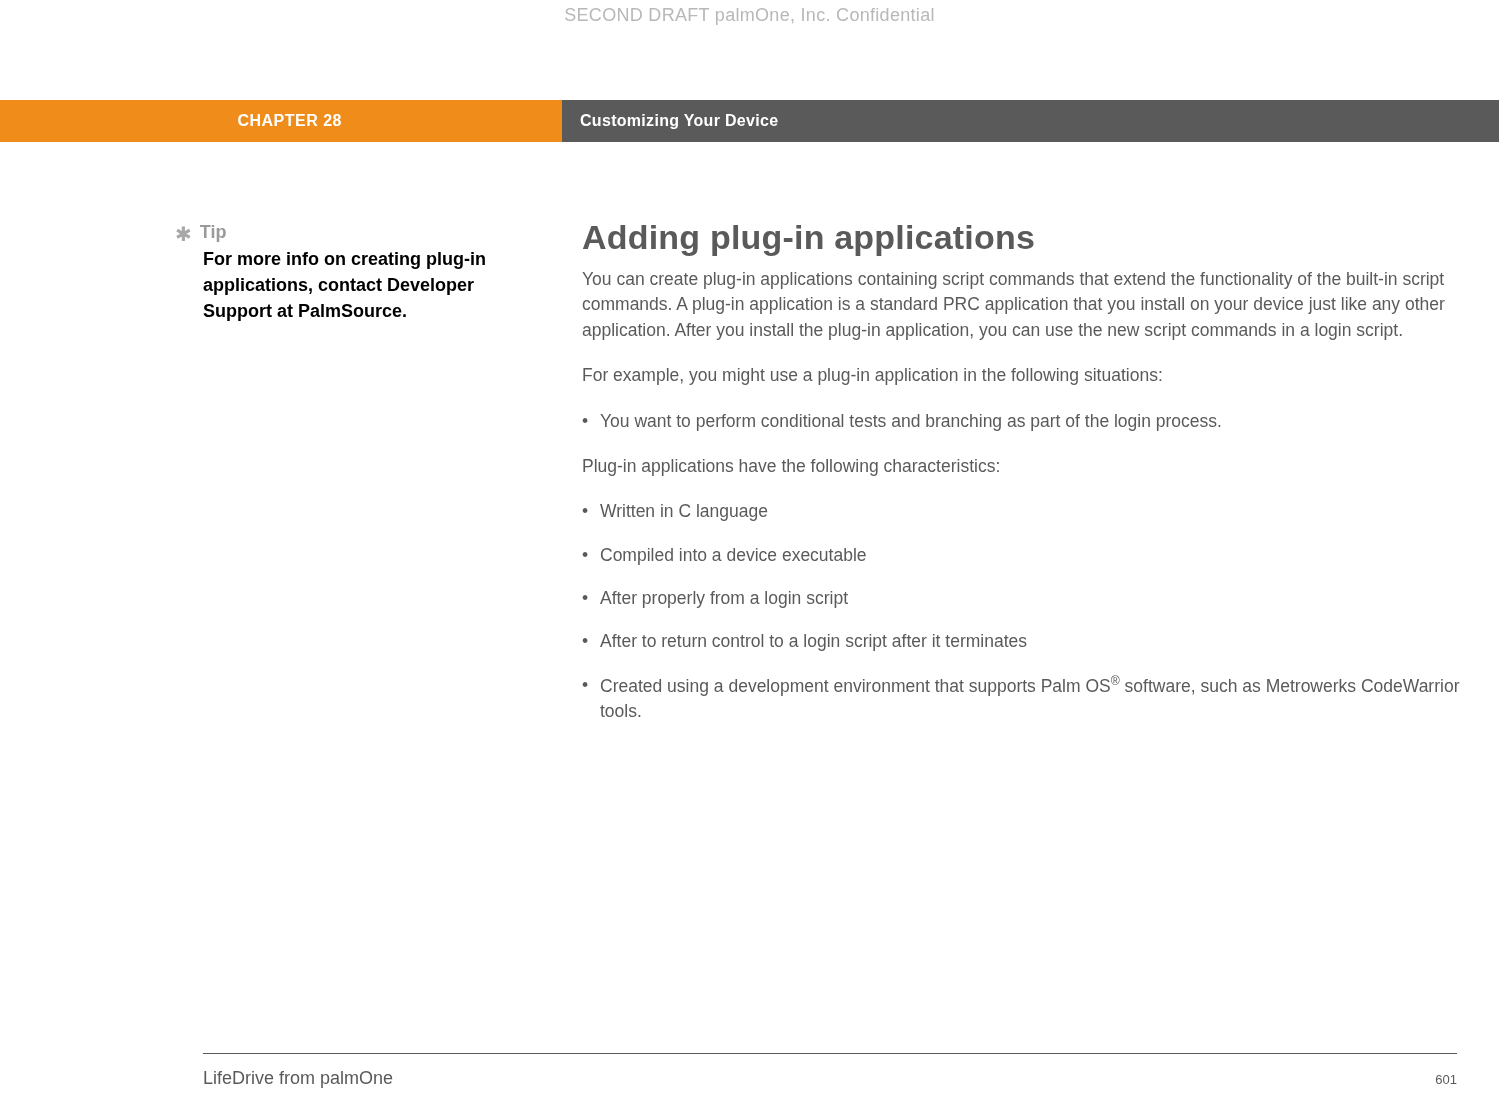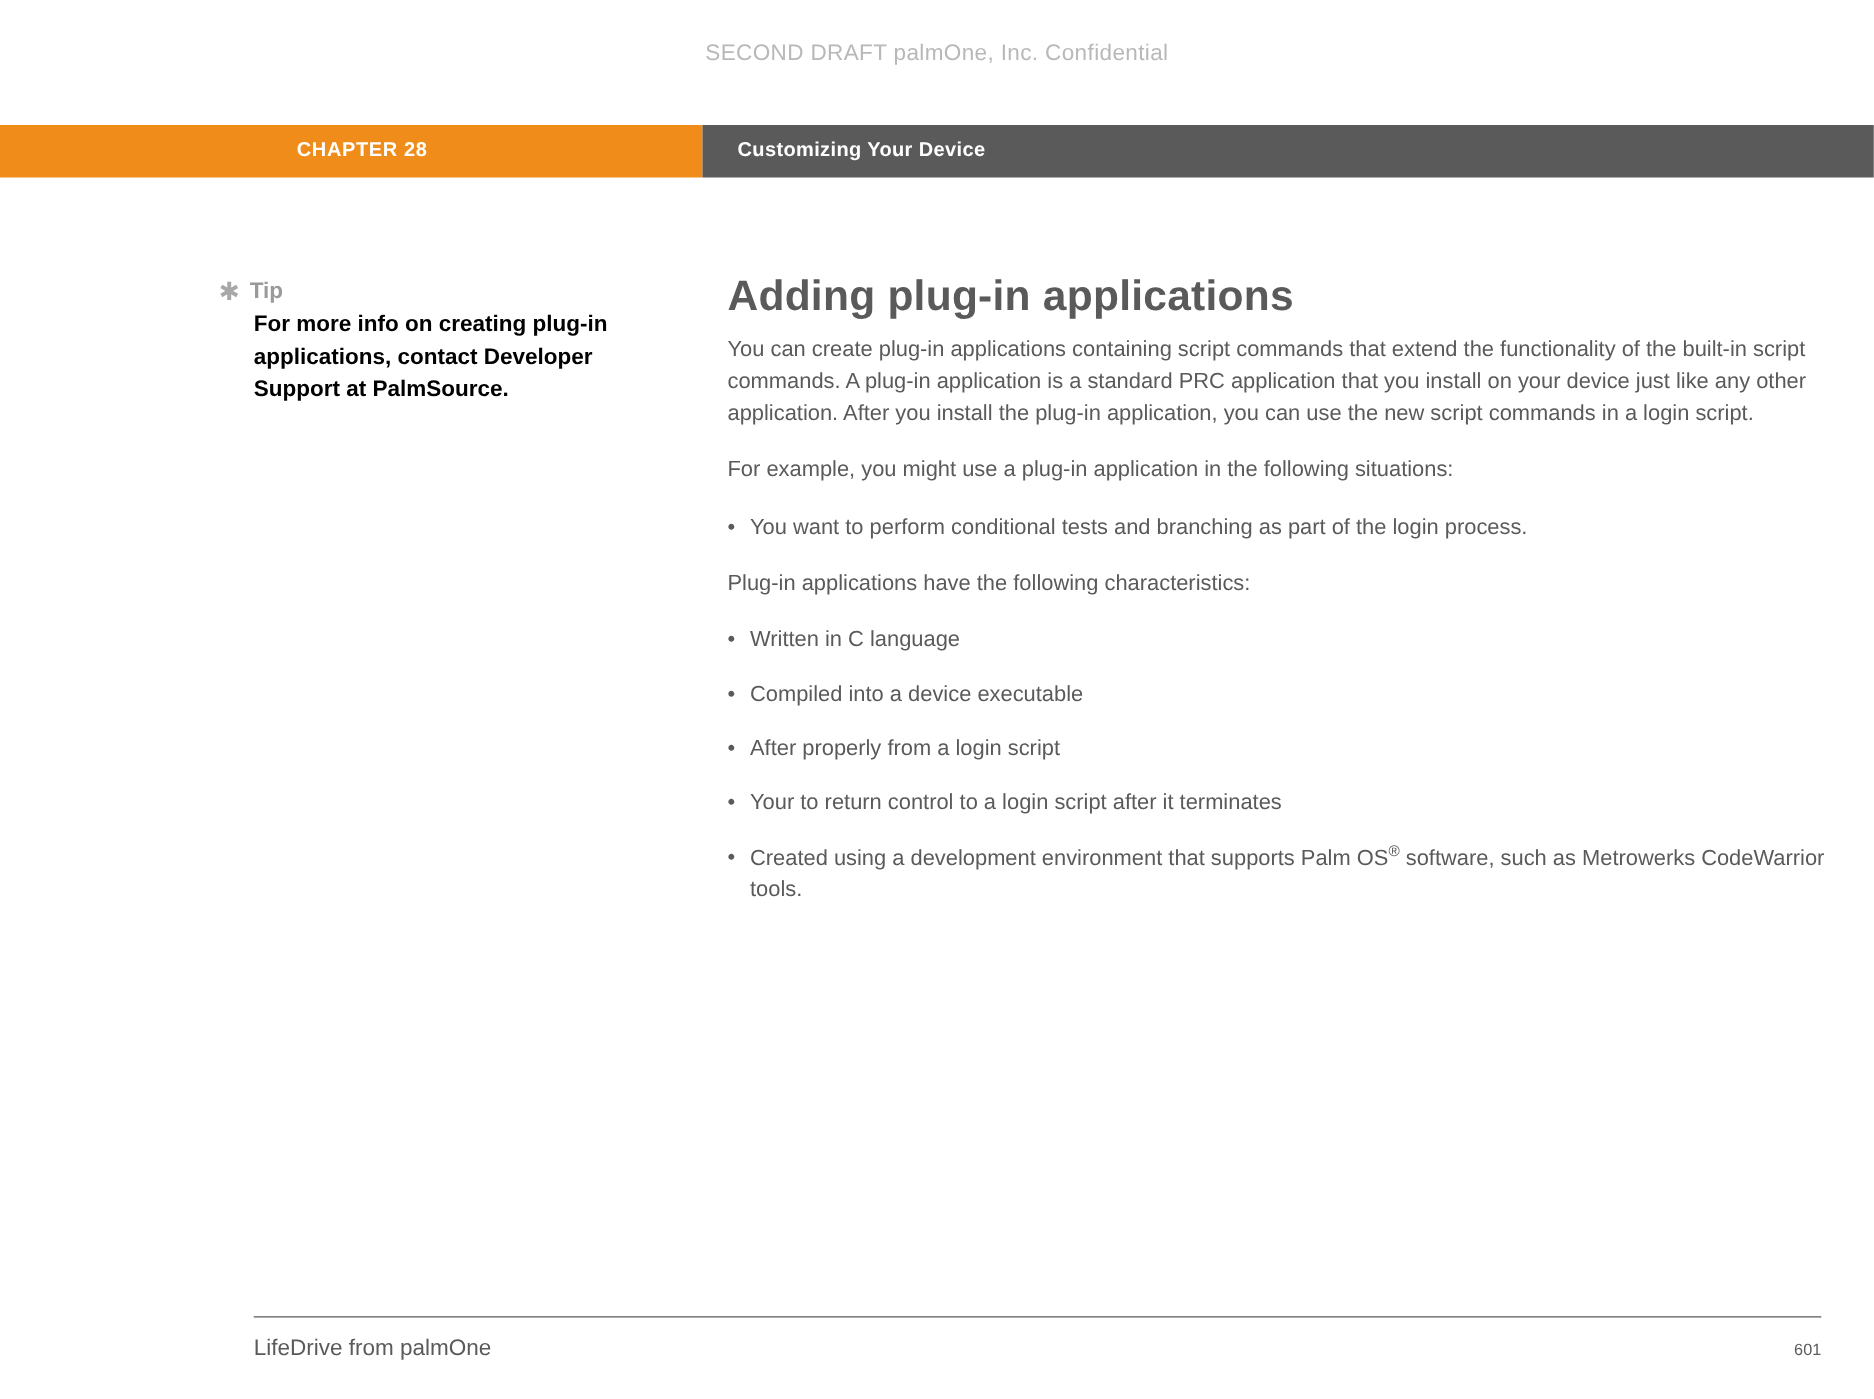--- a/index.html
+++ b/index.html
@@ -12,21 +12,20 @@
     }
     .watermark {
       position: absolute;
       top: 5px;
       left: 0;
       right: 0;
       text-align: center;
       color: #b8b8b8;
       font-size: 18px;
       letter-spacing: 0.3px;
-      margin-top: 27px;
     }
     .chapter-bar {
       position: absolute;
       top: 100px;
       left: 0;
       right: 0;
       height: 42px;
       display: flex;
     }
     .chapter-left {
@@ -42,21 +41,21 @@
       letter-spacing: 0.5px;
     }
     .chapter-right {
       background: #5a5a5a;
       flex: 1;
       color: #fff;
       font-weight: bold;
       font-size: 16px;
       display: flex;
       align-items: center;
-      padding-left: 28px;
+      padding-left: 18px;
       letter-spacing: 0.3px;
     }
     .sidebar {
       position: absolute;
       top: 222px;
       left: 175px;
       width: 330px;
     }
     .tip-row {
       display: flex;
@@ -169,21 +168,21 @@
   <p>You can create plug-in applications containing script commands that extend the functionality of the built-in script commands. A plug-in application is a standard PRC application that you install on your device just like any other application. After you install the plug-in application, you can use the new script commands in a login script.</p>
   <p class="intro2">For example, you might use a plug-in application in the following situations:</p>
   <ul>
     <li>You want to perform conditional tests and branching as part of the login process.</li>
   </ul>
   <p>Plug-in applications have the following characteristics:</p>
   <ul>
     <li>Written in C language</li>
     <li>Compiled into a device executable</li>
     <li>After properly from a login script</li>
-    <li>Your to return control to a login script after it terminates</li>
+    <li>After to return control to a login script after it terminates</li>
     <li>Created using a development environment that supports Palm OS<sup>®</sup> software, such as Metrowerks CodeWarrior tools.</li>
   </ul>
 </div>
 
 <div class="footer-line"></div>
 <div class="footer">
   <span class="footer-left">LifeDrive from palmOne</span>
   <span class="footer-right">601</span>
 </div>
 

